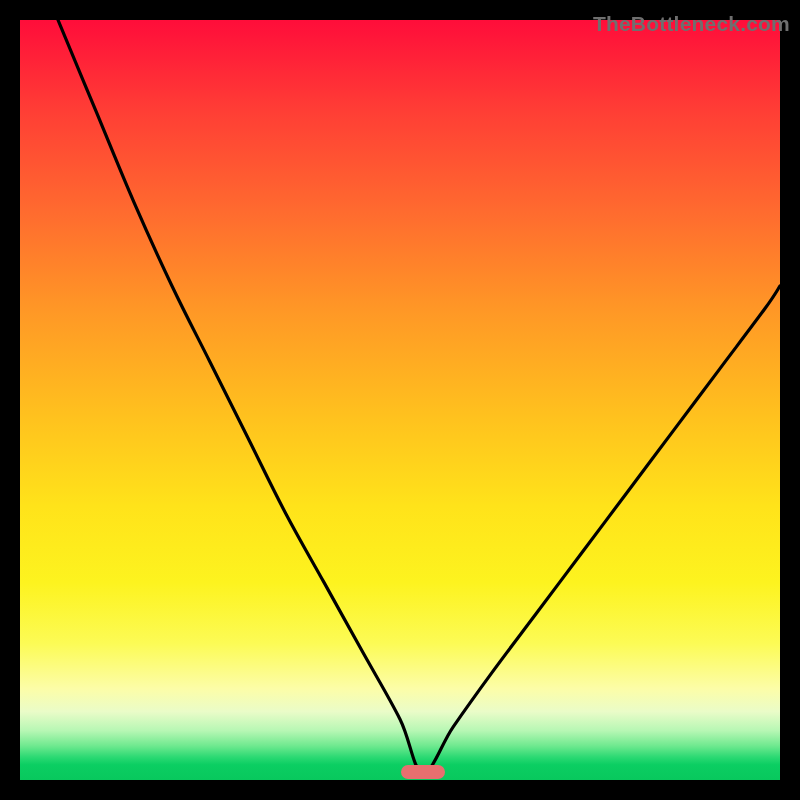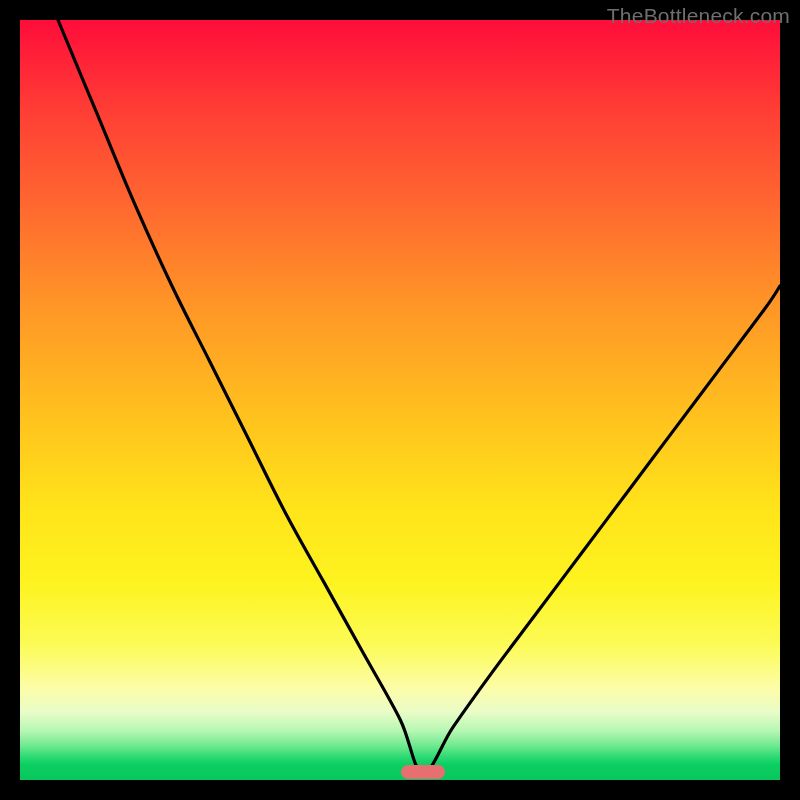--- a/index.html
+++ b/index.html
@@ -62,25 +62,25 @@
   }
   .marker {
     position: absolute;
     width: 44px;
     height: 14px;
     border-radius: 7px;
     background: #e76f6f;
   }
   .watermark {
     position: absolute;
-    top: 4px;
+    top: 12px;
     right: 10px;
     color: #6f6f6f;
     font-size: 21px;
-    font-weight: 400;
+    font-weight: 700;
     letter-spacing: 0.2px;
     user-select: none;
   }
 </style>
 </head>
 <body>
 
 <div class="frame">
   <div class="plot-area">
     <div class="gradient"></div>

